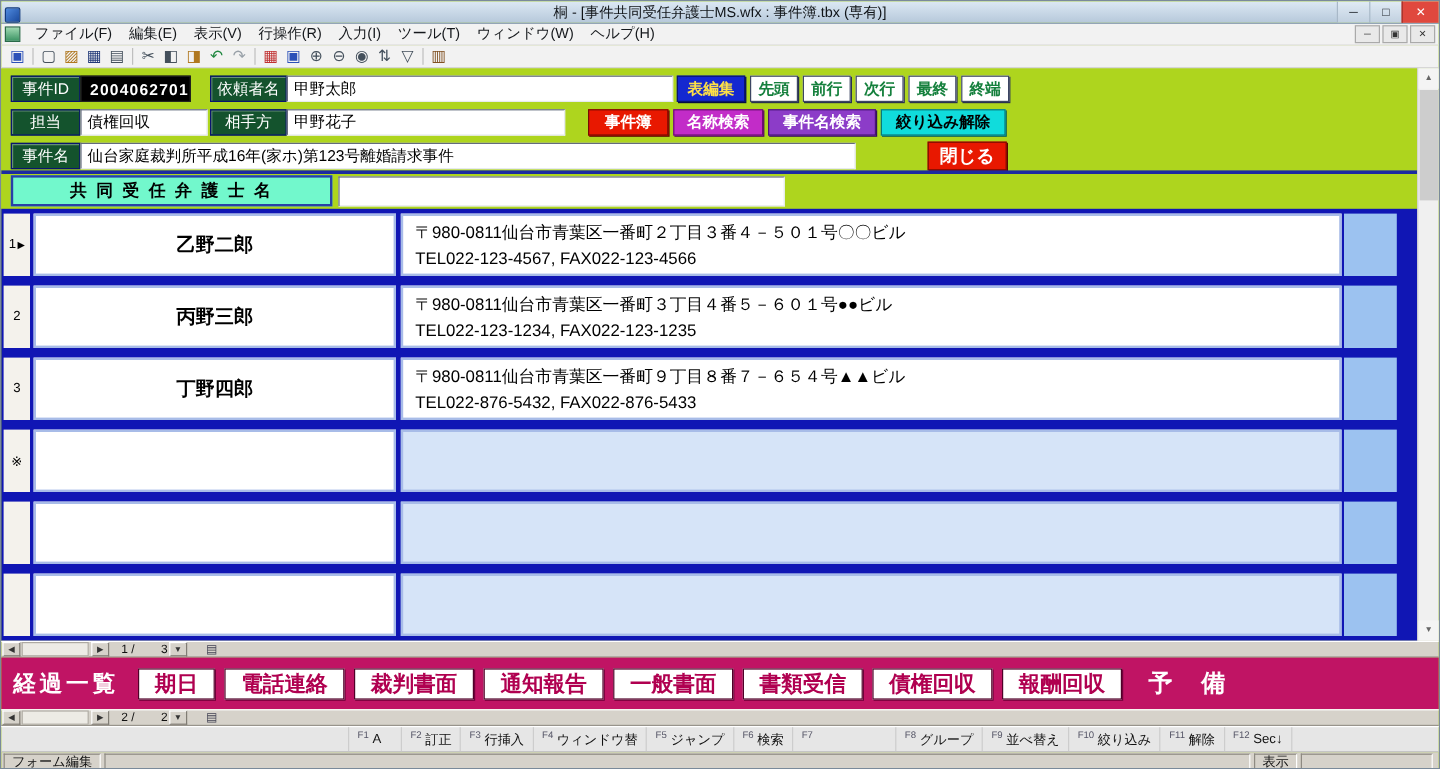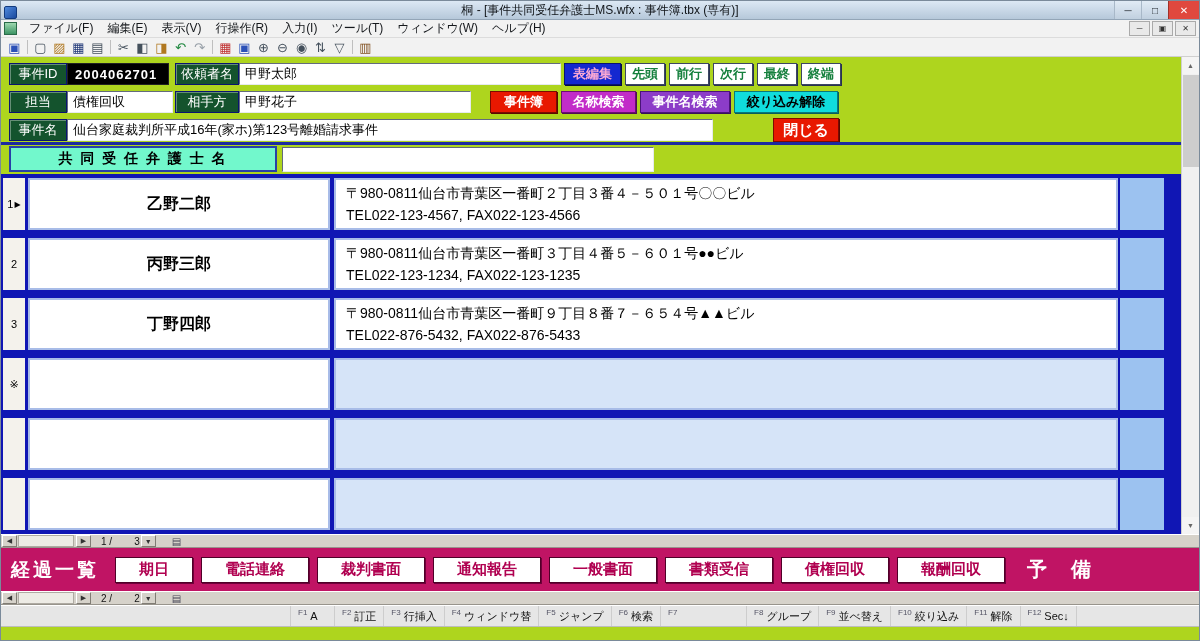--- a/index.html
+++ b/index.html
@@ -44,21 +44,21 @@
   .lbl { position:absolute; height:22px; background:#14532d; color:#fff; font-size:13px;
     display:flex; align-items:center; justify-content:center; border:1px solid #0a1470;
     box-shadow:inset 1px 1px 0 rgba(255,255,255,.35); }
   .ipt { position:absolute; height:22px; background:#fff; font-size:13px; display:flex; align-items:center;
     padding:0 5px; border:1px solid; border-color:#636b7d #e6eaef #e6eaef #636b7d; white-space:nowrap; overflow:hidden; }
   .val-black { position:absolute; height:22px; background:#000; color:#fff; font-size:13px; font-weight:bold;
     display:flex; align-items:center; padding:0 7px; letter-spacing:1px; border:1px solid #222; }
   .btn { position:absolute; height:22px; display:flex; align-items:center; justify-content:center;
     font-size:13px; font-weight:bold; cursor:default; white-space:nowrap; }
   .btn-white { background:#fff; color:#15803d; border:1px solid #3c4662; box-shadow:1px 1px 0 #2a3250; }
-  .btn-blue { background:#1428d0; color:#f9a8d4; border:1px solid #0a1470; box-shadow:1px 1px 0 #060c44; }
+  .btn-blue { background:#1428d0; color:#fde047; border:1px solid #0a1470; box-shadow:1px 1px 0 #060c44; }
   .btn-red { background:#e81800; color:#fff; border:1px solid #7a0c00; box-shadow:1px 1px 0 #5a0800; }
   .btn-magenta { background:#c22cc8; color:#fff; border:1px solid #6a1070; box-shadow:1px 1px 0 #500c56; }
   .btn-purple { background:#8c3cc8; color:#fff; border:1px solid #4a1478; box-shadow:1px 1px 0 #38105c; }
   .btn-cyan { background:#10dcdc; color:#000; border:1px solid #0a7878; box-shadow:1px 1px 0 #085e5e; }
   .lawyers-header { position:absolute; left:8px; top:89px; width:268px; height:26px; background:#72f8cc;
     border:2px solid #2840a8; color:#000; font-size:14px; font-weight:bold; letter-spacing:2px;
     display:flex; align-items:center; justify-content:center; white-space:nowrap; }
   .lawyers-search { left:281px; top:90px; width:372px; height:25px; }
 
   
@@ -89,22 +89,22 @@
     font-size:7px; display:flex; align-items:center; justify-content:center; color:#333; margin-left:1px; }
   .rnav-track { width:56px; height:12px; background:#edebe5; border:1px solid #aeaaa2; margin:0 1px; }
   .rnav-pos { margin-left:10px; }
   .rnav-count { margin-left:22px; }
   .rnav-doc { margin-left:16px; font-size:10px; color:#445; }
 
   
   .bottom-nav { position:absolute; top:547px; left:0; right:0; height:43px; background:#c01464;
     display:flex; align-items:center; padding-left:10px; }
   .bn-active { color:#fff; font-size:19px; font-weight:bold; letter-spacing:3px; margin-right:16px; white-space:nowrap; }
-  .bn-btn { height:26px; background:#fff; color:#b00050; font-weight:bold; font-size:15px;
-    display:flex; align-items:center; justify-content:center; padding:0 23px; margin-right:8px;
+  .bn-btn { height:26px; background:#fff; color:#b00050; font-weight:bold; font-size:18px;
+    display:flex; align-items:center; justify-content:center; padding:0 13px; margin-right:8px;
     border:1px solid #500028; box-shadow:1px 1px 0 #70003a; white-space:nowrap; }
   .bn-disabled { color:#ffffff; font-size:20px; font-weight:bold; padding:0 14px; letter-spacing:2px; white-space:nowrap; }
 
   
   .fn-bar { position:absolute; top:604px; left:0; right:0; height:22px; background:#e6e6e6;
     border-top:1px solid #fff; border-bottom:1px solid #bdbdbd; display:flex; }
   .fn-spacer { width:290px; border-right:1px solid #cdcdcd; }
   .fn-cell { height:100%; display:flex; align-items:center; padding:0 7px; border-right:1px solid #cdcdcd; min-width:44px; }
   .fn-cell.blank { min-width:86px; }
   .fn-key { font-size:8px; color:#556; margin-right:3px; align-self:flex-start; margin-top:2px; }
@@ -172,21 +172,21 @@
     <span class="tb-icon ic-dark">◉</span>
     <span class="tb-icon ic-dark">⇅</span>
     <span class="tb-icon ic-dark">▽</span>
     <span class="tb-sep"></span>
     <span class="tb-icon ic-brown">▥</span>
   </div>
 
   <div class="form-area">
 
     <div class="lbl" style="left:8px; top:6px; width:58px;">事件ID</div>
-    <div class="val-black" style="left:66px; top:6px; width:102px;">2004062701</div>
+    <div class="val-black" style="left:66px; top:6px; width:92px;">2004062701</div>
     <div class="lbl" style="left:174px; top:6px; width:64px;">依頼者名</div>
     <div class="ipt" style="left:238px; top:6px; width:322px;">甲野太郎</div>
     <div class="btn btn-blue" style="left:563px; top:6px; width:57px;">表編集</div>
     <div class="btn btn-white" style="left:624px; top:6px; width:40px;">先頭</div>
     <div class="btn btn-white" style="left:668px; top:6px; width:40px;">前行</div>
     <div class="btn btn-white" style="left:712px; top:6px; width:40px;">次行</div>
     <div class="btn btn-white" style="left:756px; top:6px; width:40px;">最終</div>
     <div class="btn btn-white" style="left:800px; top:6px; width:40px;">終端</div>
 
     <div class="lbl" style="left:8px; top:34px; width:58px;">担当</div>
@@ -359,14 +359,20 @@
         <span class="fn-key">F11</span>
         <span class="fn-label">解除</span>
       </div>
     <div class="fn-cell">
         <span class="fn-key">F12</span>
         <span class="fn-label">Sec↓</span>
       </div>
     <div class="fn-rest"></div>
   </div>
 
+  <div class="status-bar">
+    <div class="sb-cell">フォーム編集</div>
+    <div class="sb-cell sb-fill"></div>
+    <div class="sb-cell">表示</div>
+    <div class="sb-cell sb-small"></div>
+  </div>
 
 </div>
 
 </body></html>

